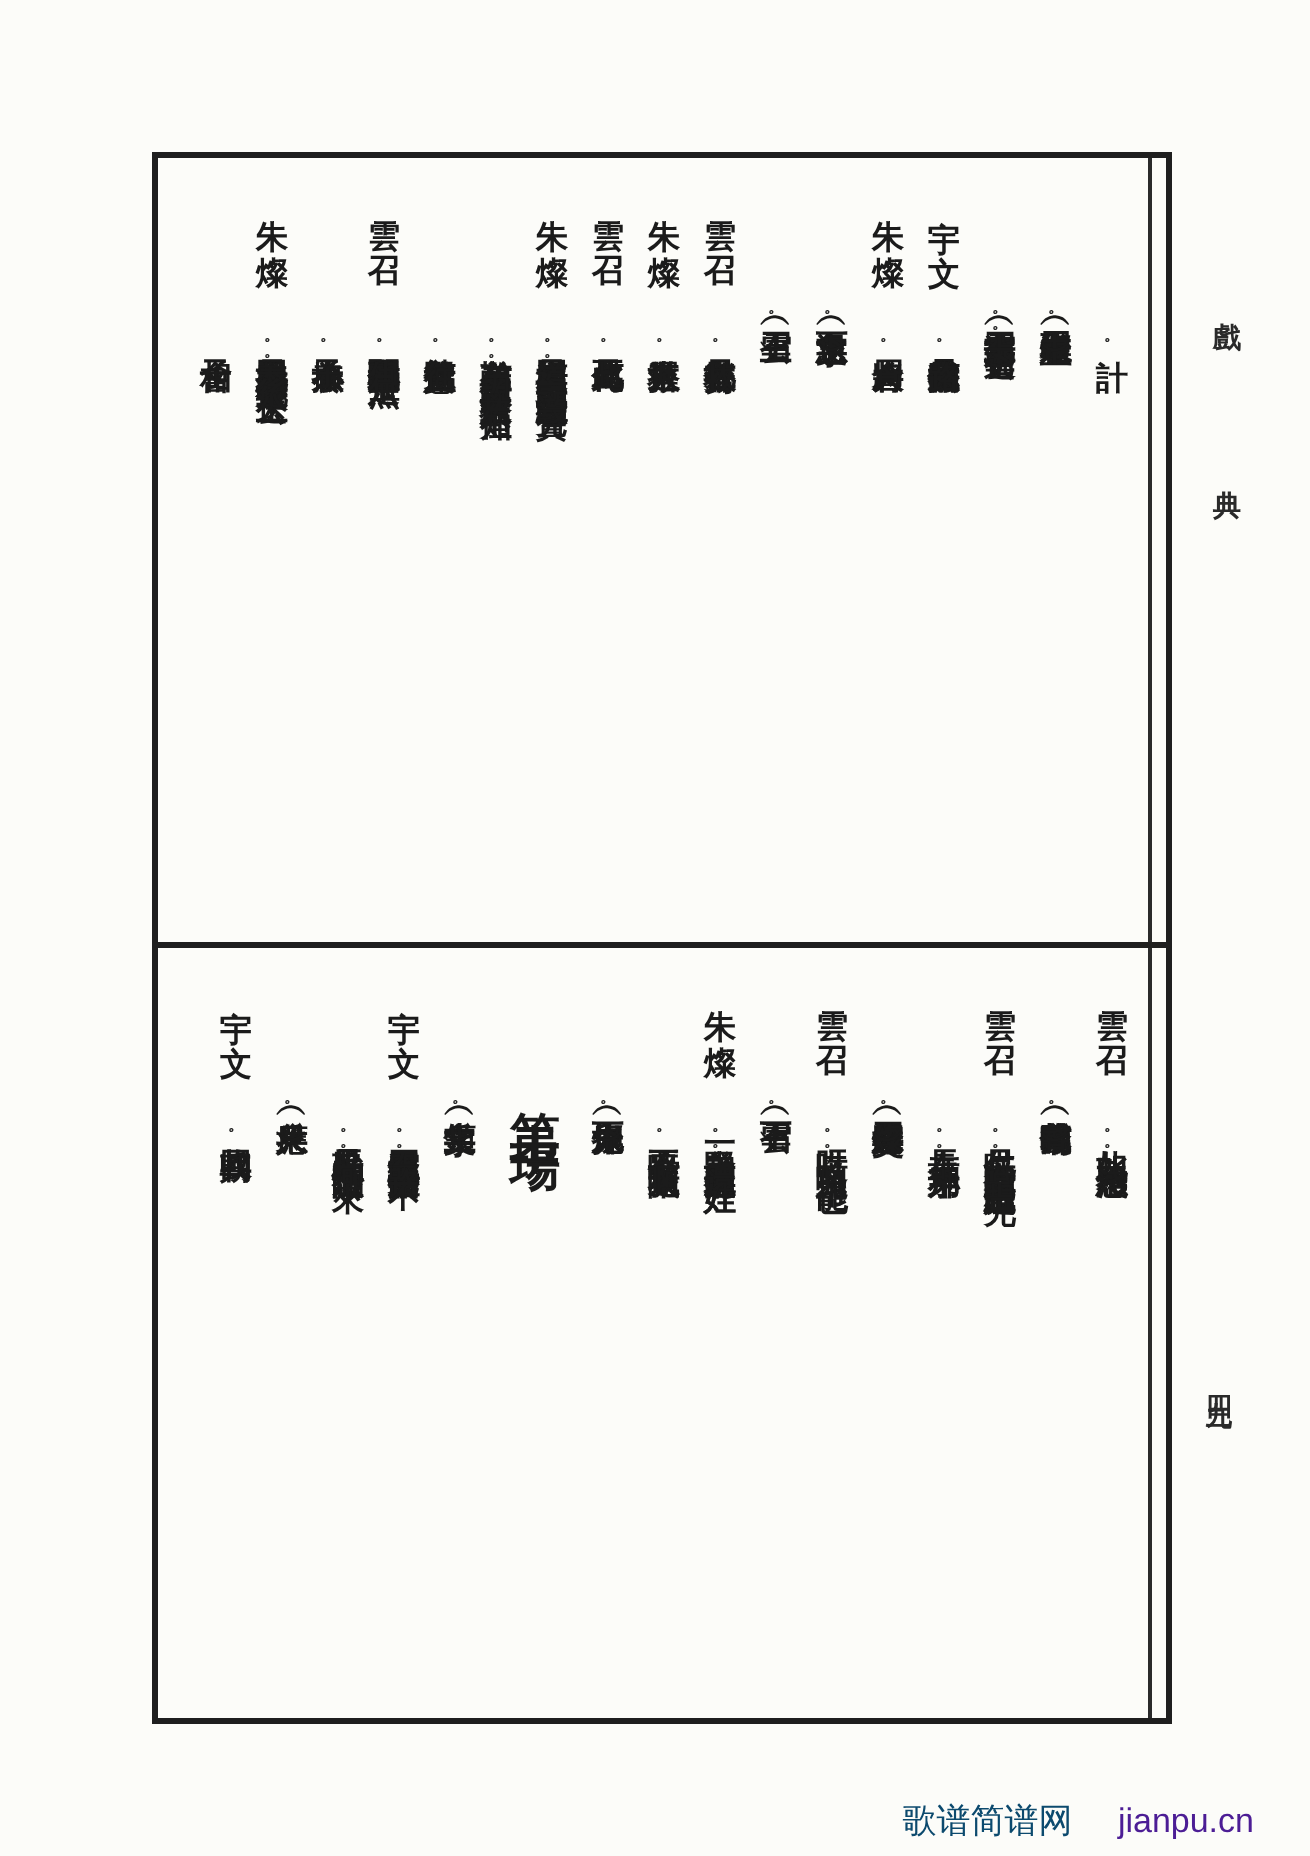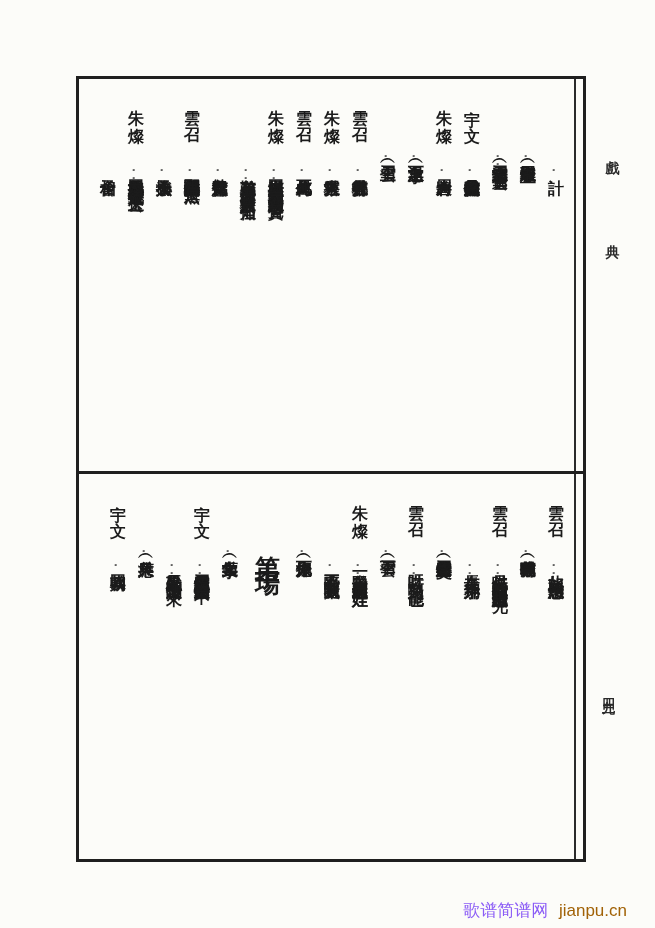--- a/index.html
+++ b/index.html
@@ -56,22 +56,22 @@
   .page-number{
     position:absolute;left:599px;top:688px;
     writing-mode:vertical-rl;text-orientation:upright;
     font-size:13px;font-weight:bold;letter-spacing:3px;color:#2a2a2a;
   }
   .watermark{
     position:absolute;right:28px;bottom:6px;
     font-family:"Liberation Sans","DejaVu Sans",sans-serif;
     font-size:17px;white-space:nowrap;
   }
-  .wm-site{color:#8b5cf6;}
-  .wm-url{color:#a16207;margin-left:6px;}
+  .wm-site{color:#0c4a6e;}
+  .wm-url{color:#4c1d95;margin-left:18px;}
 </style>
 </head>
 <body>
 
 <div class="frame">
   <div class="gutter-line"></div>
   <div class="divider-line"></div>
   <div class="half top">
       <div class="col cont"><span class="text">計<span class="p">。</span></span></div>
       <div class="col stage"><span class="text">（朱燦取刀立在道中<span class="p">。</span>）</span></div>

